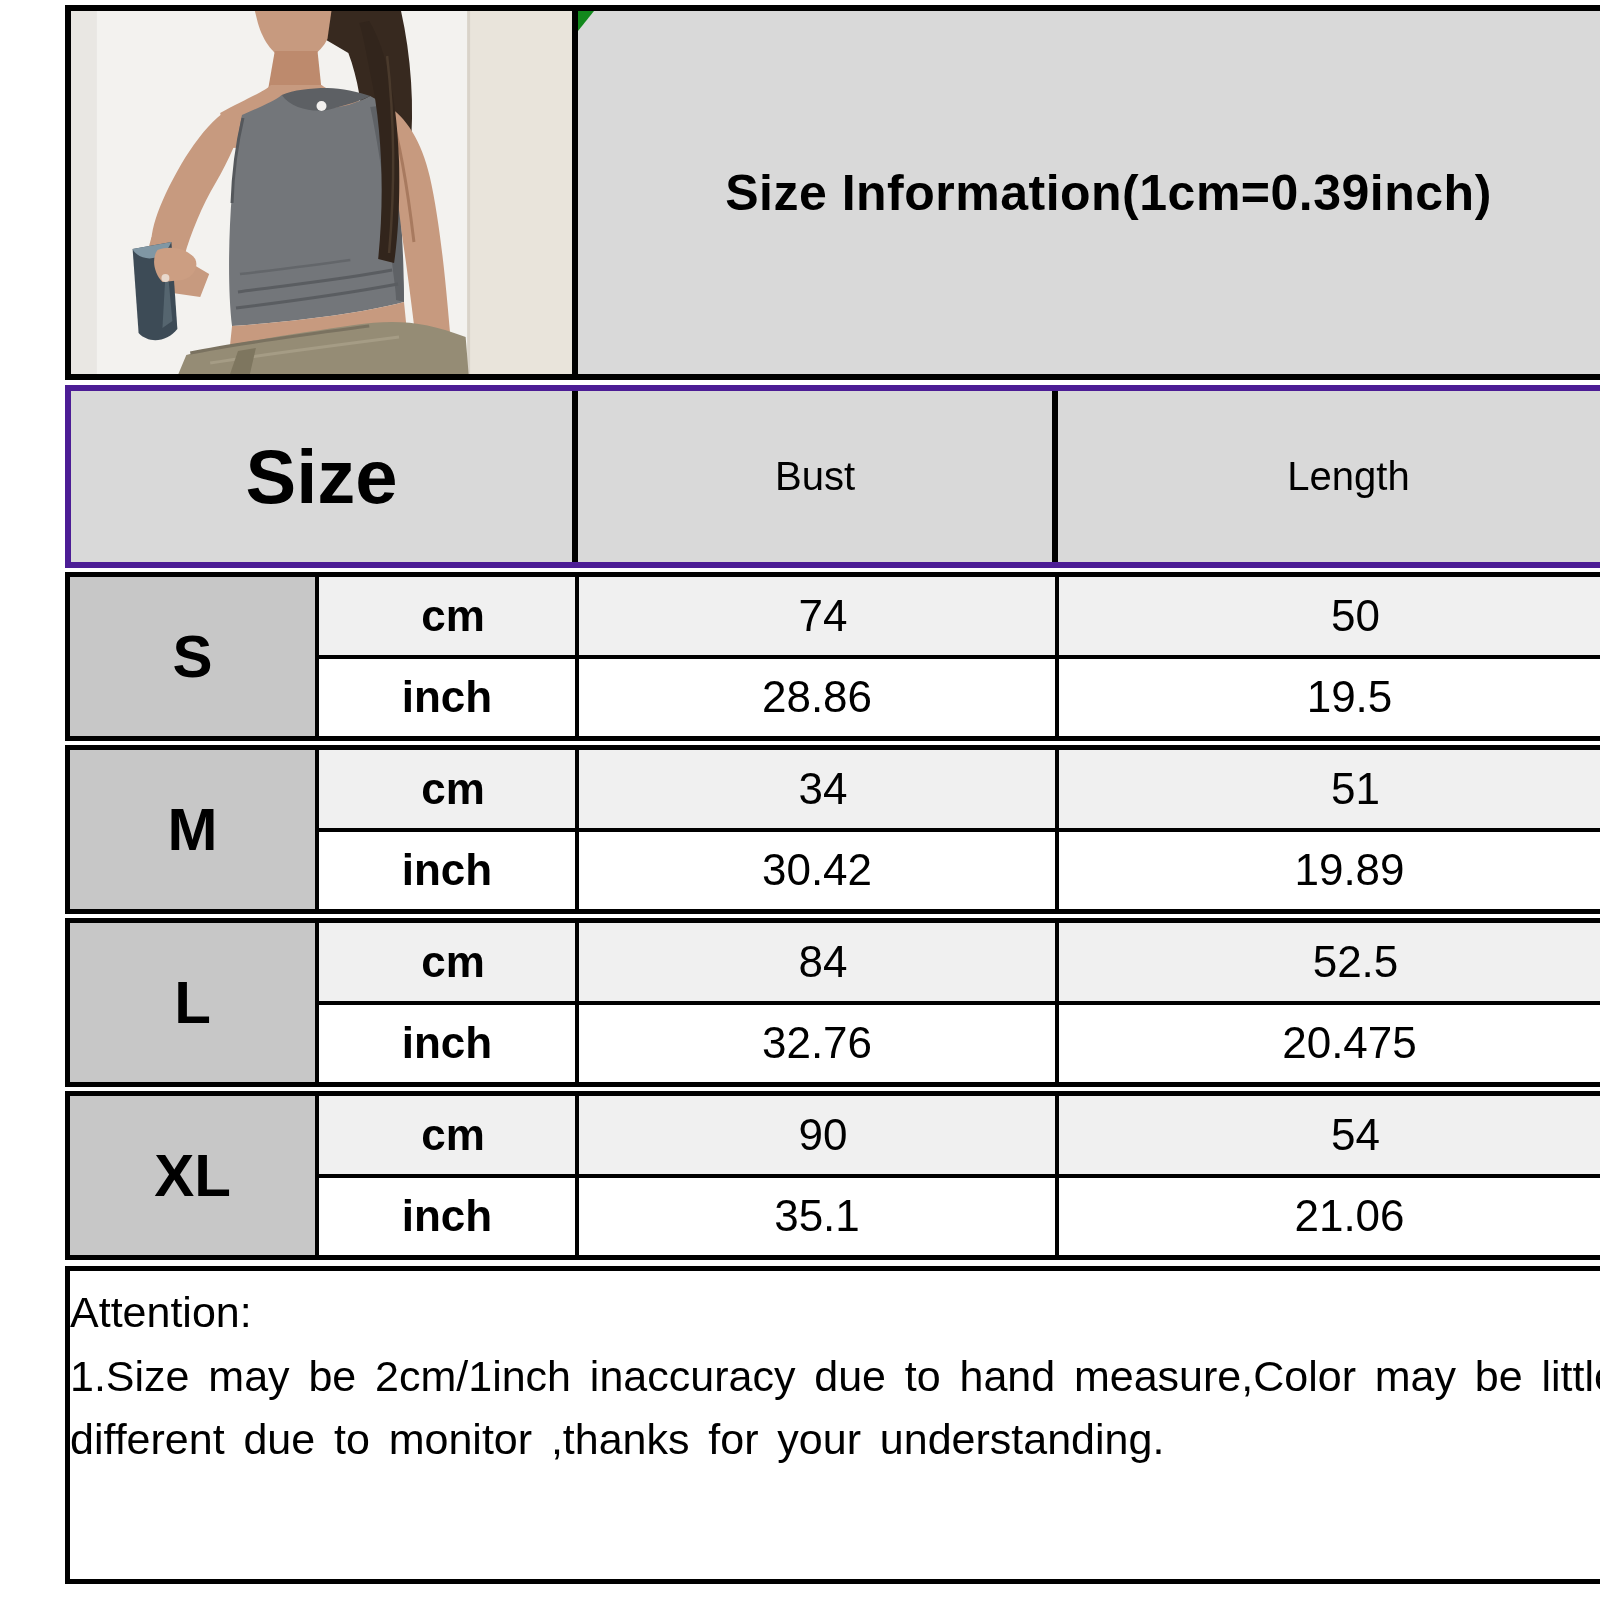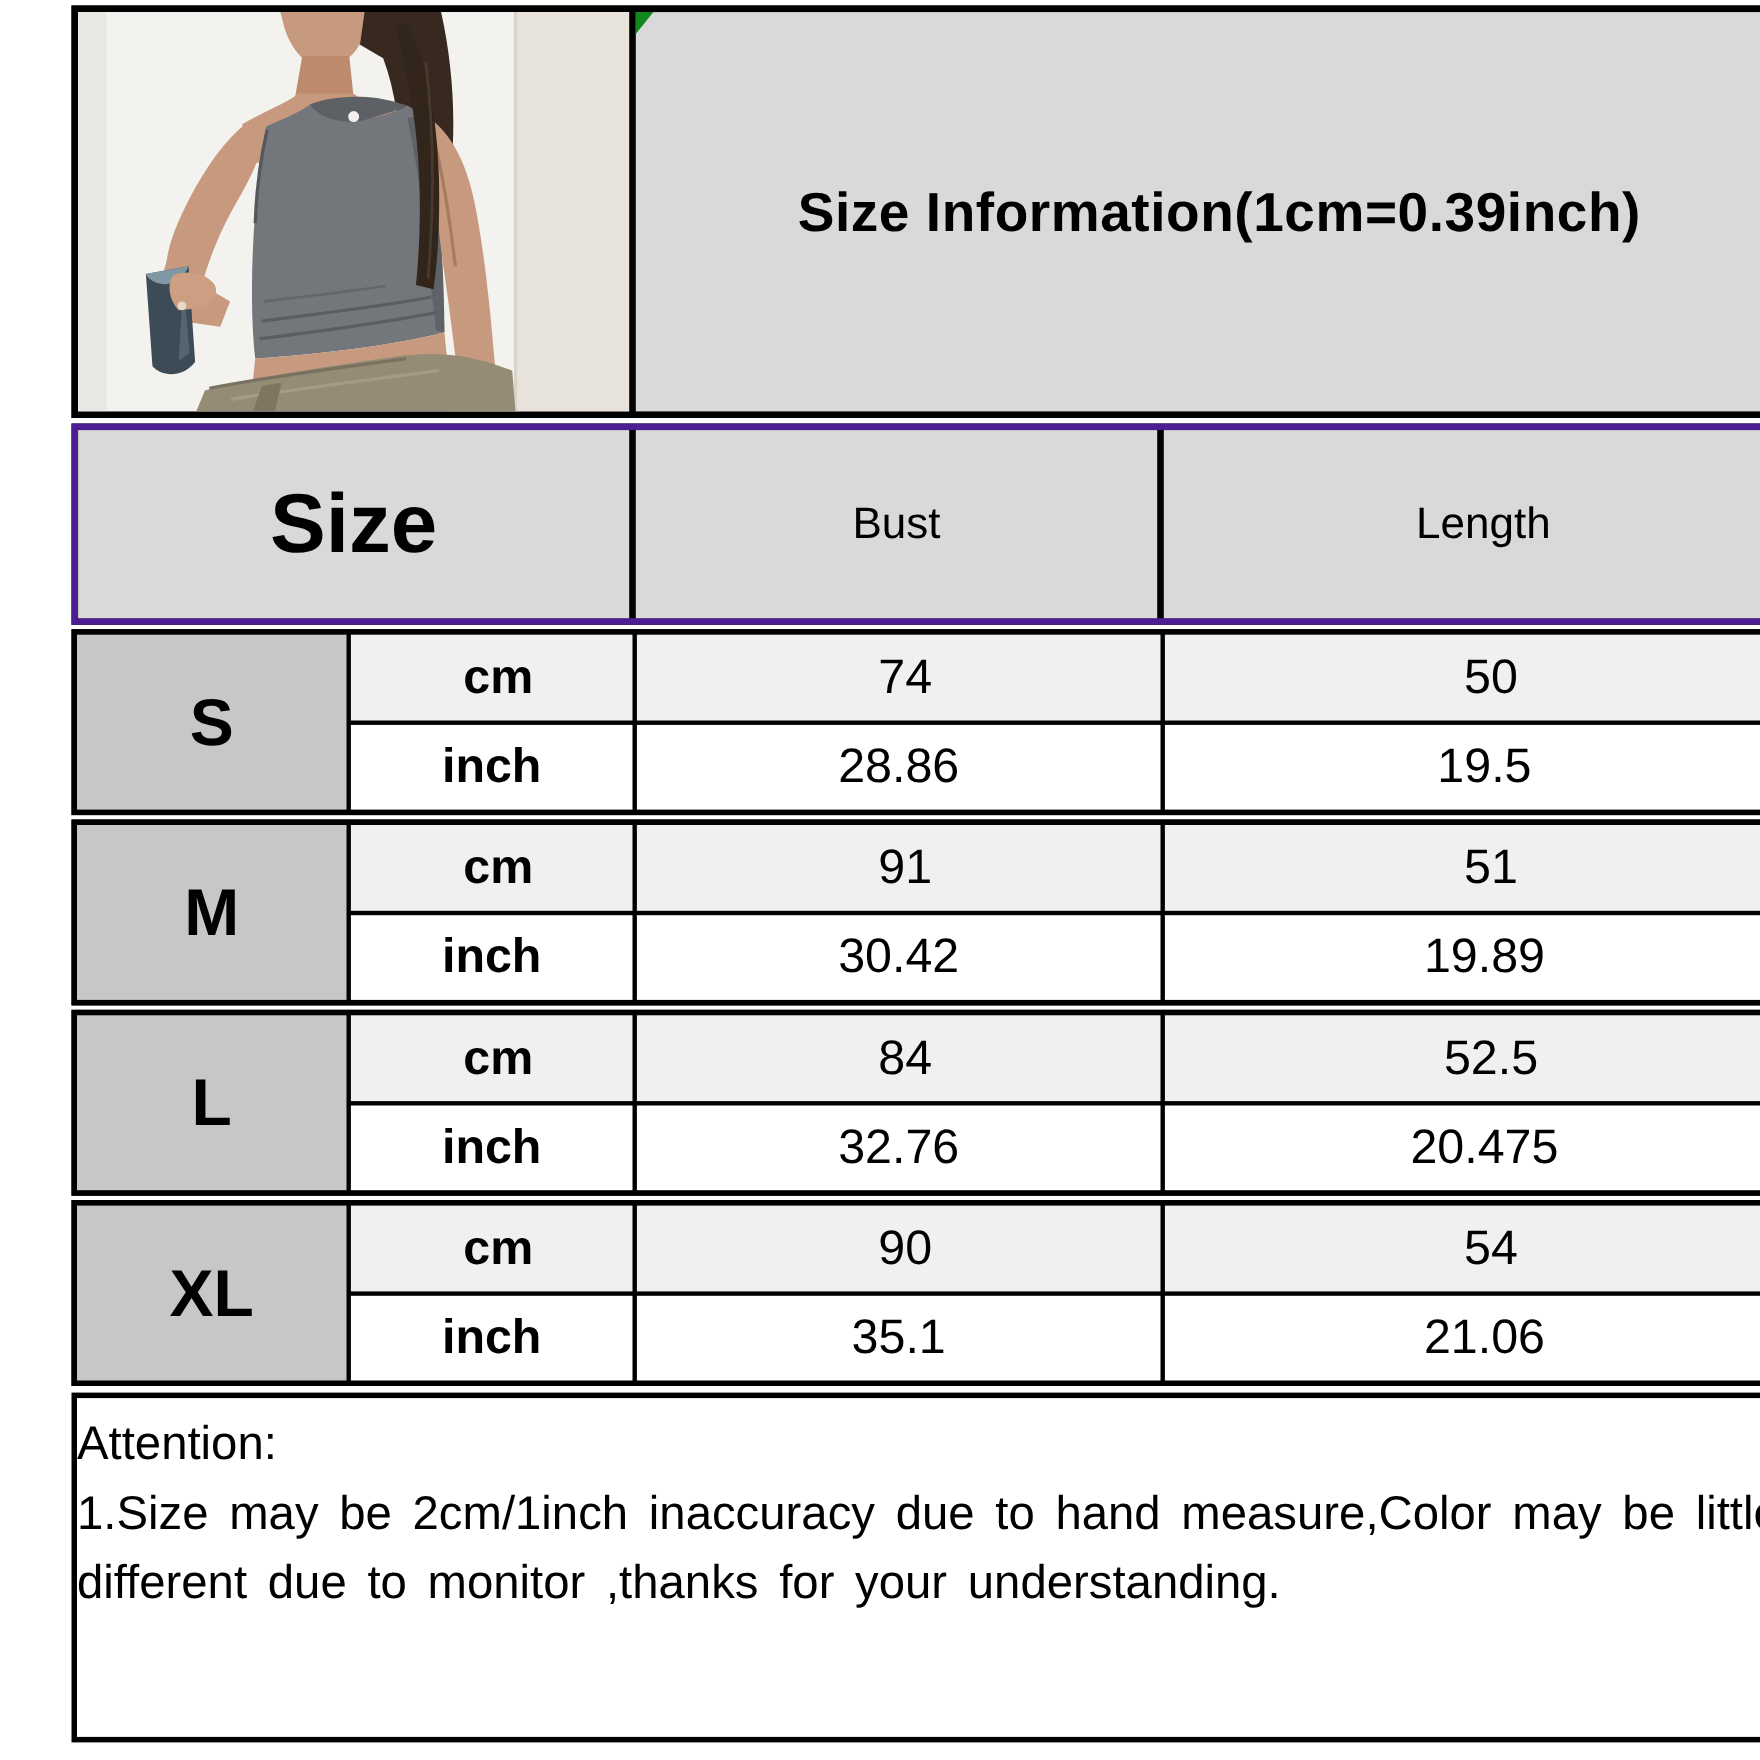--- a/index.html
+++ b/index.html
@@ -199,21 +199,21 @@
     <div class="cell value-cell bg-cm">74</div>
     <div class="cell value-cell bg-cm">50</div>
     <div class="cell unit-cell bg-inch">inch</div>
     <div class="cell value-cell bg-inch">28.86</div>
     <div class="cell value-cell bg-inch">19.5</div>
   </div>
 
   <div class="size-block">
     <div class="cell letter-cell">M</div>
     <div class="cell unit-cell bg-cm">cm</div>
-    <div class="cell value-cell bg-cm">91</div>
+    <div class="cell value-cell bg-cm">34</div>
     <div class="cell value-cell bg-cm">51</div>
     <div class="cell unit-cell bg-inch">inch</div>
     <div class="cell value-cell bg-inch">30.42</div>
     <div class="cell value-cell bg-inch">19.89</div>
   </div>
 
   <div class="size-block">
     <div class="cell letter-cell">L</div>
     <div class="cell unit-cell bg-cm">cm</div>
     <div class="cell value-cell bg-cm">84</div>

